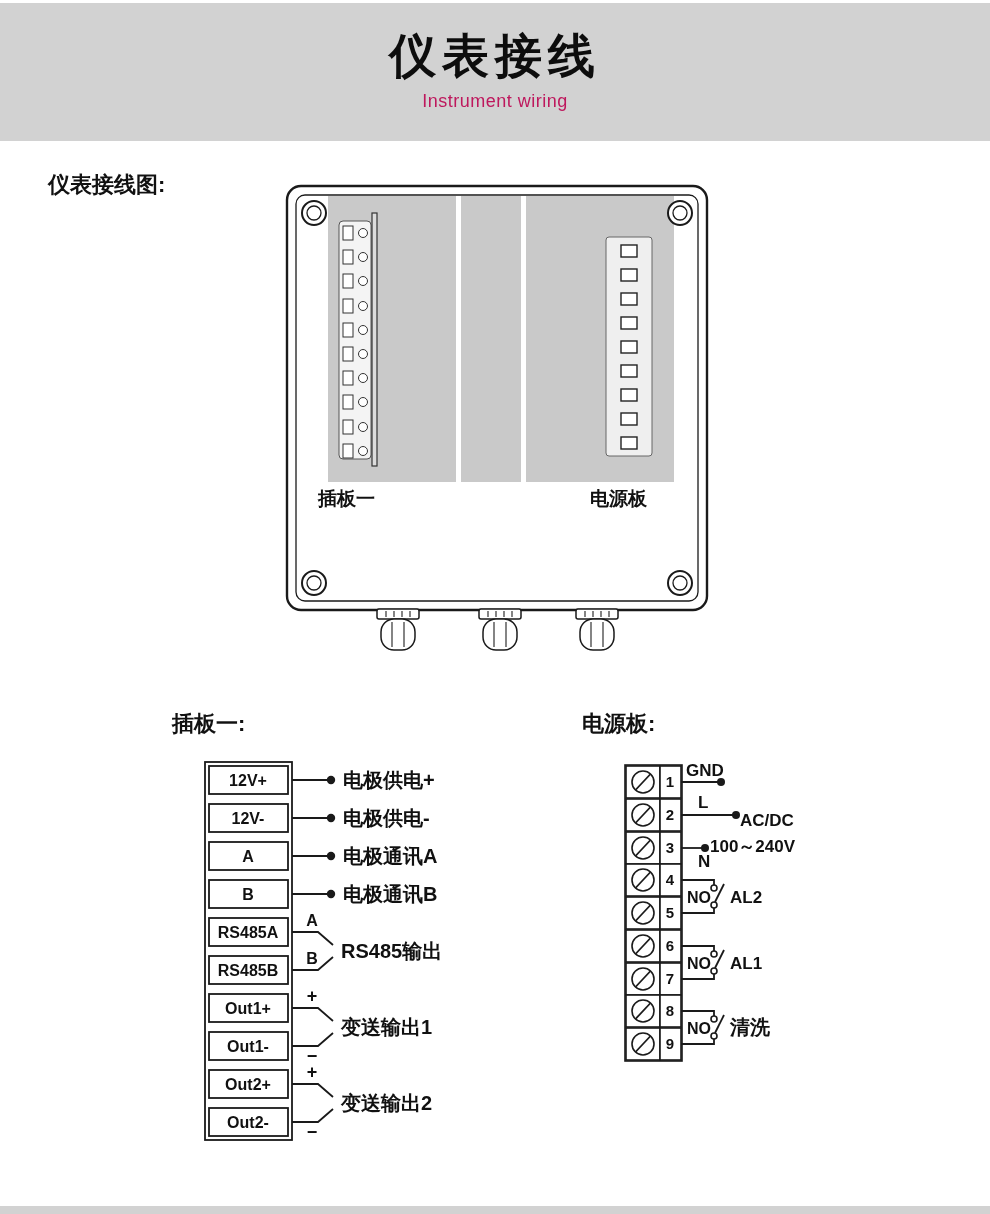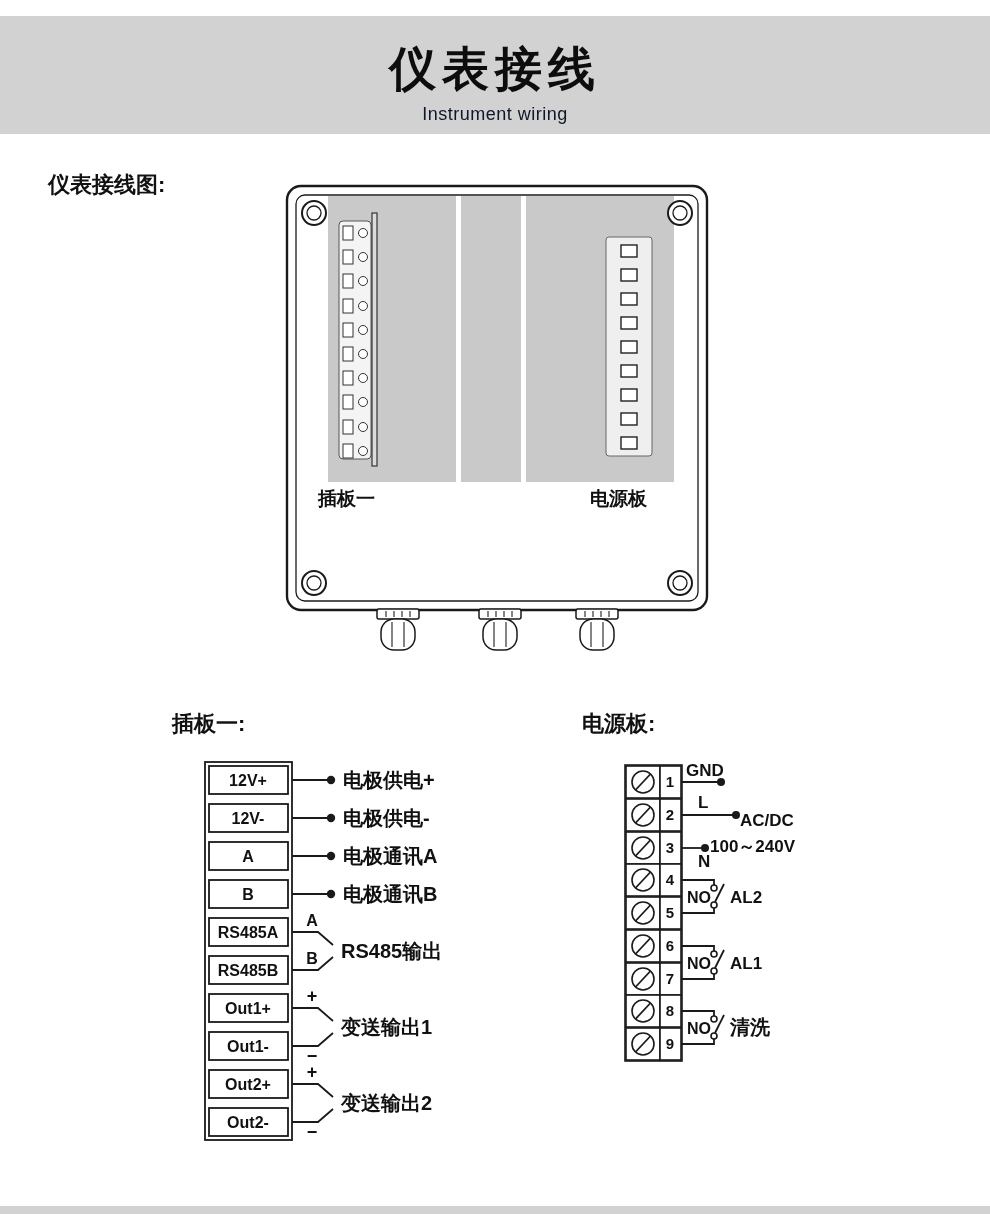--- a/index.html
+++ b/index.html
@@ -7,38 +7,38 @@
     position: relative;
     width: 990px;
     height: 1214px;
     background: #ffffff;
     overflow: hidden;
     font-family: "Liberation Sans", "DejaVu Sans", sans-serif;
     color: #111;
   }
   .banner {
     position: absolute;
-    top: 16px; left: 0;
-    width: 990px; height: 118px;
+    top: 3px; left: 0;
+    width: 990px; height: 138px;
     background: #d2d2d2;
   }
   .banner .title {
     text-align: center;
     padding-top: 22px;
     font-size: 47px;
     font-weight: 800;
     letter-spacing: 6px;
     color: #0d0d0d;
   }
   .banner .subtitle {
     text-align: center;
     margin-top: 3px;
     font-size: 18px;
     letter-spacing: 0.5px;
-    color: #0f172a;
+    color: #be185d;
   }
   .bottom-bar {
     position: absolute;
     left: 0; top: 1206px;
     width: 990px; height: 8px;
     background: #d2d2d2;
   }
   svg.overlay { position: absolute; top: 0; left: 0; }
   svg text {
     font-family: "Liberation Sans", "DejaVu Sans", sans-serif;

